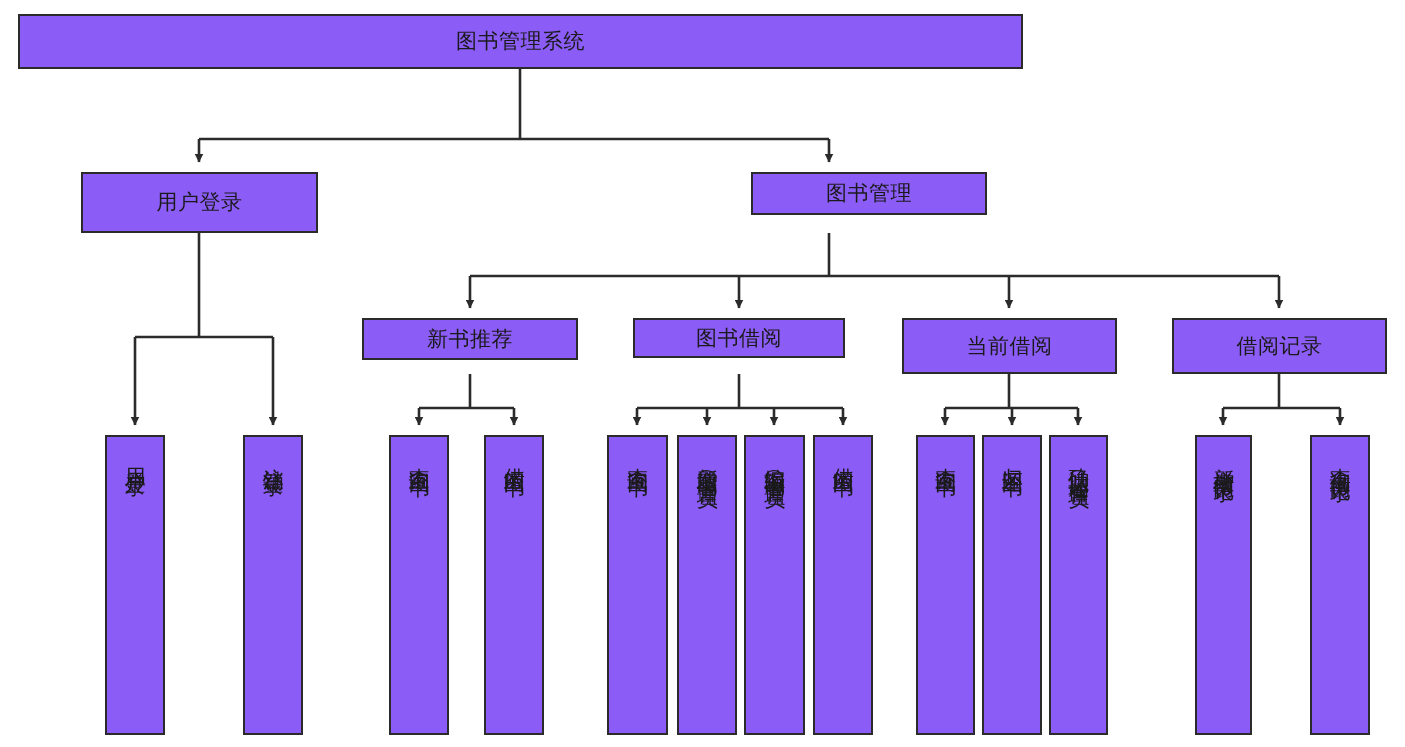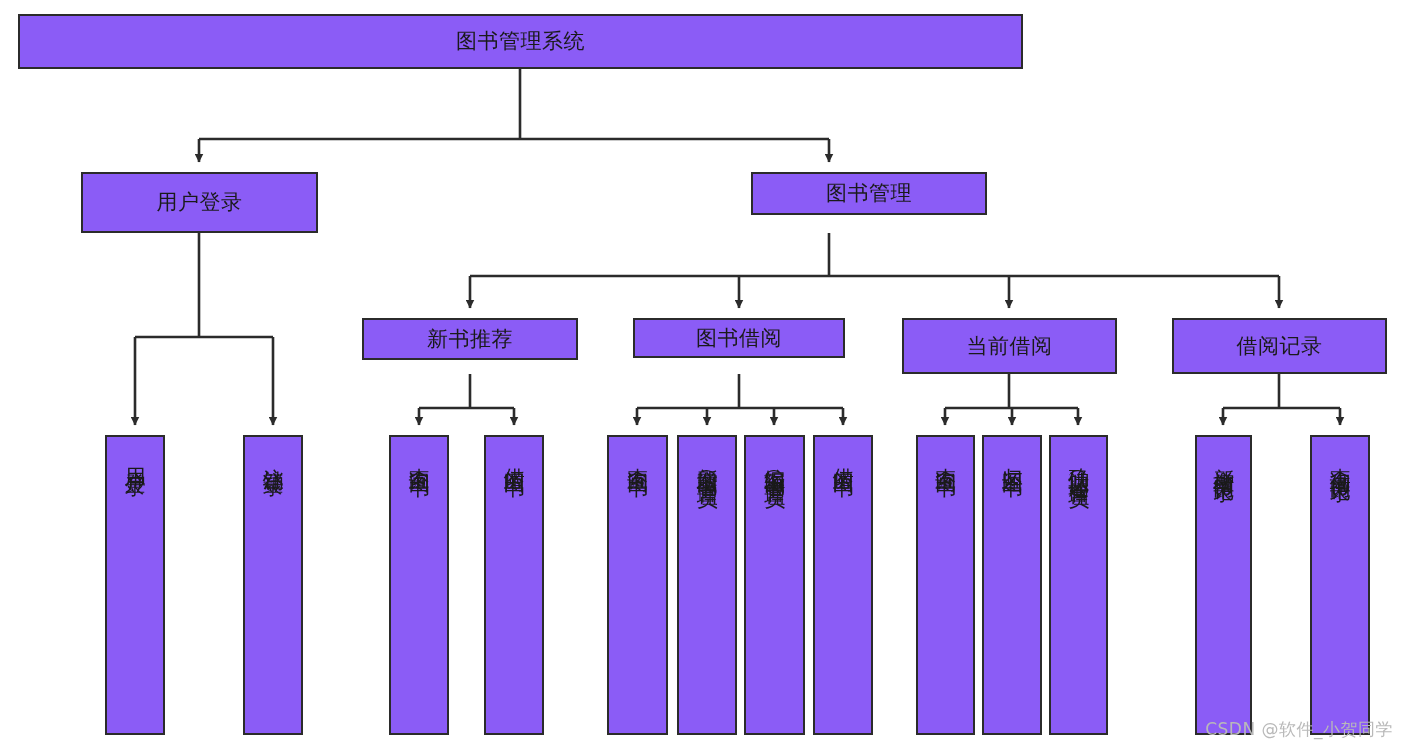--- a/index.html
+++ b/index.html
@@ -182,15 +182,14 @@
   <div class="node vertical" id="node-l4-10" style="left: 1049px; top: 435px; width: 59px; height: 300px;">
     <span class="node-label">确认归还（管理员）</span>
   </div>
   <div class="node vertical" id="node-l4-11" style="left: 1195px; top: 435px; width: 57px; height: 300px;">
     <span class="node-label">新增借阅记录</span>
   </div>
   <div class="node vertical" id="node-l4-12" style="left: 1310px; top: 435px; width: 60px; height: 300px;">
     <span class="node-label">查询借阅记录</span>
   </div>
 
-  <div id="watermark">CSDN @软件_小贺同学</div>
 
 </div>
 
 </body></html>

